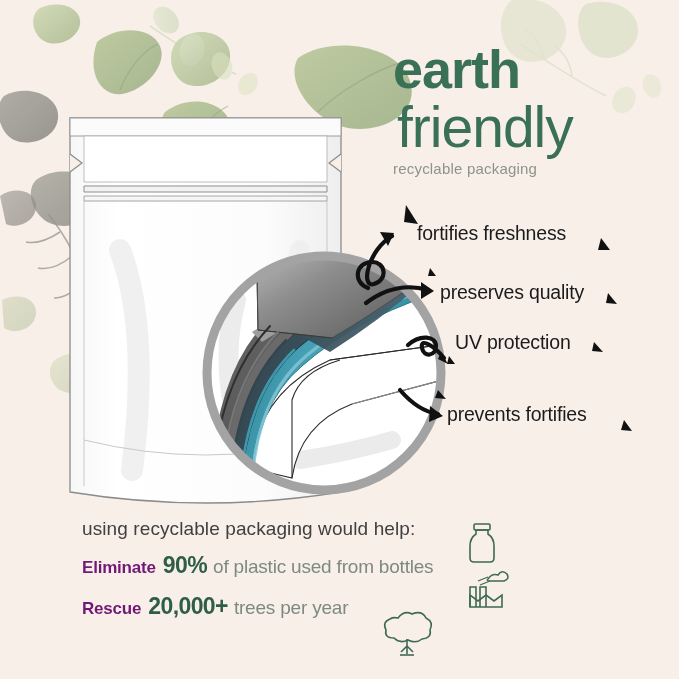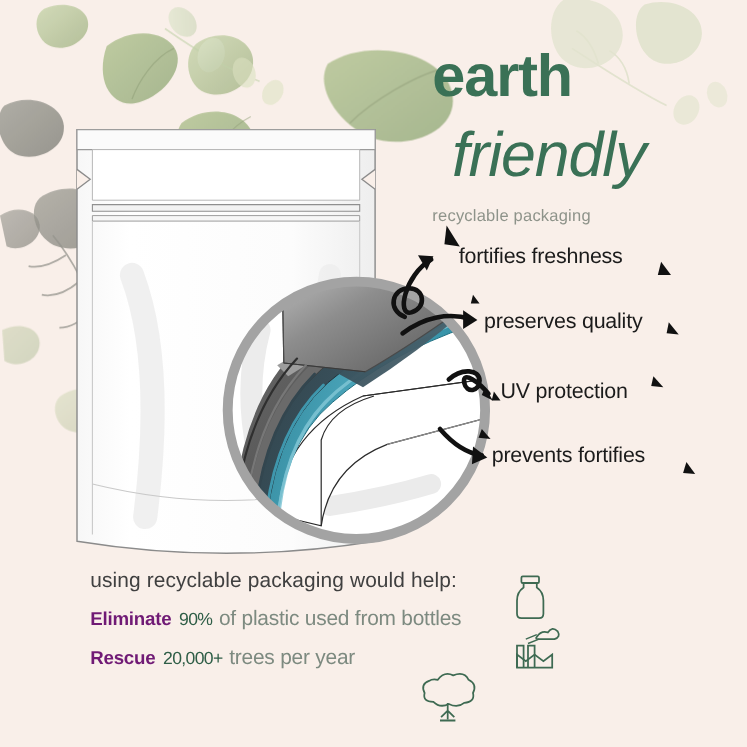--- a/index.html
+++ b/index.html
@@ -15,49 +15,49 @@
   .leaf-layer{position:absolute;left:0;top:0;width:679px;height:679px;pointer-events:none;}
 
   
   .headline{position:absolute;left:393px;top:44px;width:280px;}
   .h-earth{
     font-size:54px;line-height:50px;font-weight:bold;color:#3a7156;
     letter-spacing:-1px;margin:0;
   }
   .h-friendly{
     font-size:57px;line-height:58px;font-weight:normal;color:#3a7156;
-    letter-spacing:-1px;margin:18px;font-style:italic;
+    letter-spacing:-1px;margin:4px;
   }
   .h-sub{
     font-size:15px;color:#8e938a;margin-top:3px;letter-spacing:0.2px;
   }
 
   
   .feat{
     position:absolute;font-size:19.5px;color:#1b1b1b;letter-spacing:-0.2px;
     white-space:nowrap;
   }
   .f1{left:417px;top:222px;}
   .f2{left:440px;top:281px;}
-  .f3{left:455px;top:345px;}
+  .f3{left:455px;top:331px;}
   .f4{left:447px;top:403px;}
 
   
   .stats{position:absolute;left:82px;top:518px;width:520px;}
   .stat-lead{
     font-size:19px;color:#404040;letter-spacing:0.1px;margin-bottom:12px;
   }
   .stat-row{
     display:flex;align-items:baseline;margin-bottom:14px;white-space:nowrap;
   }
   .s-verb{
     font-size:17px;font-weight:bold;color:#701a75;letter-spacing:-0.2px;
   }
   .s-num{
-    font-size:16px;font-weight:normal;color:#2f5e47;letter-spacing:-0.6px;
+    font-size:23px;font-weight:bold;color:#2f5e47;letter-spacing:-0.6px;
     margin-left:7px;
     text-align:right;
   }
   .s-tail{
     font-size:19px;color:#7d8a80;letter-spacing:-0.2px;margin-left:6px;
   }
 
   .stat-icon{position:absolute;}
   .ic-bottle{left:462px;top:520px;}
   .ic-factory{left:462px;top:565px;}

